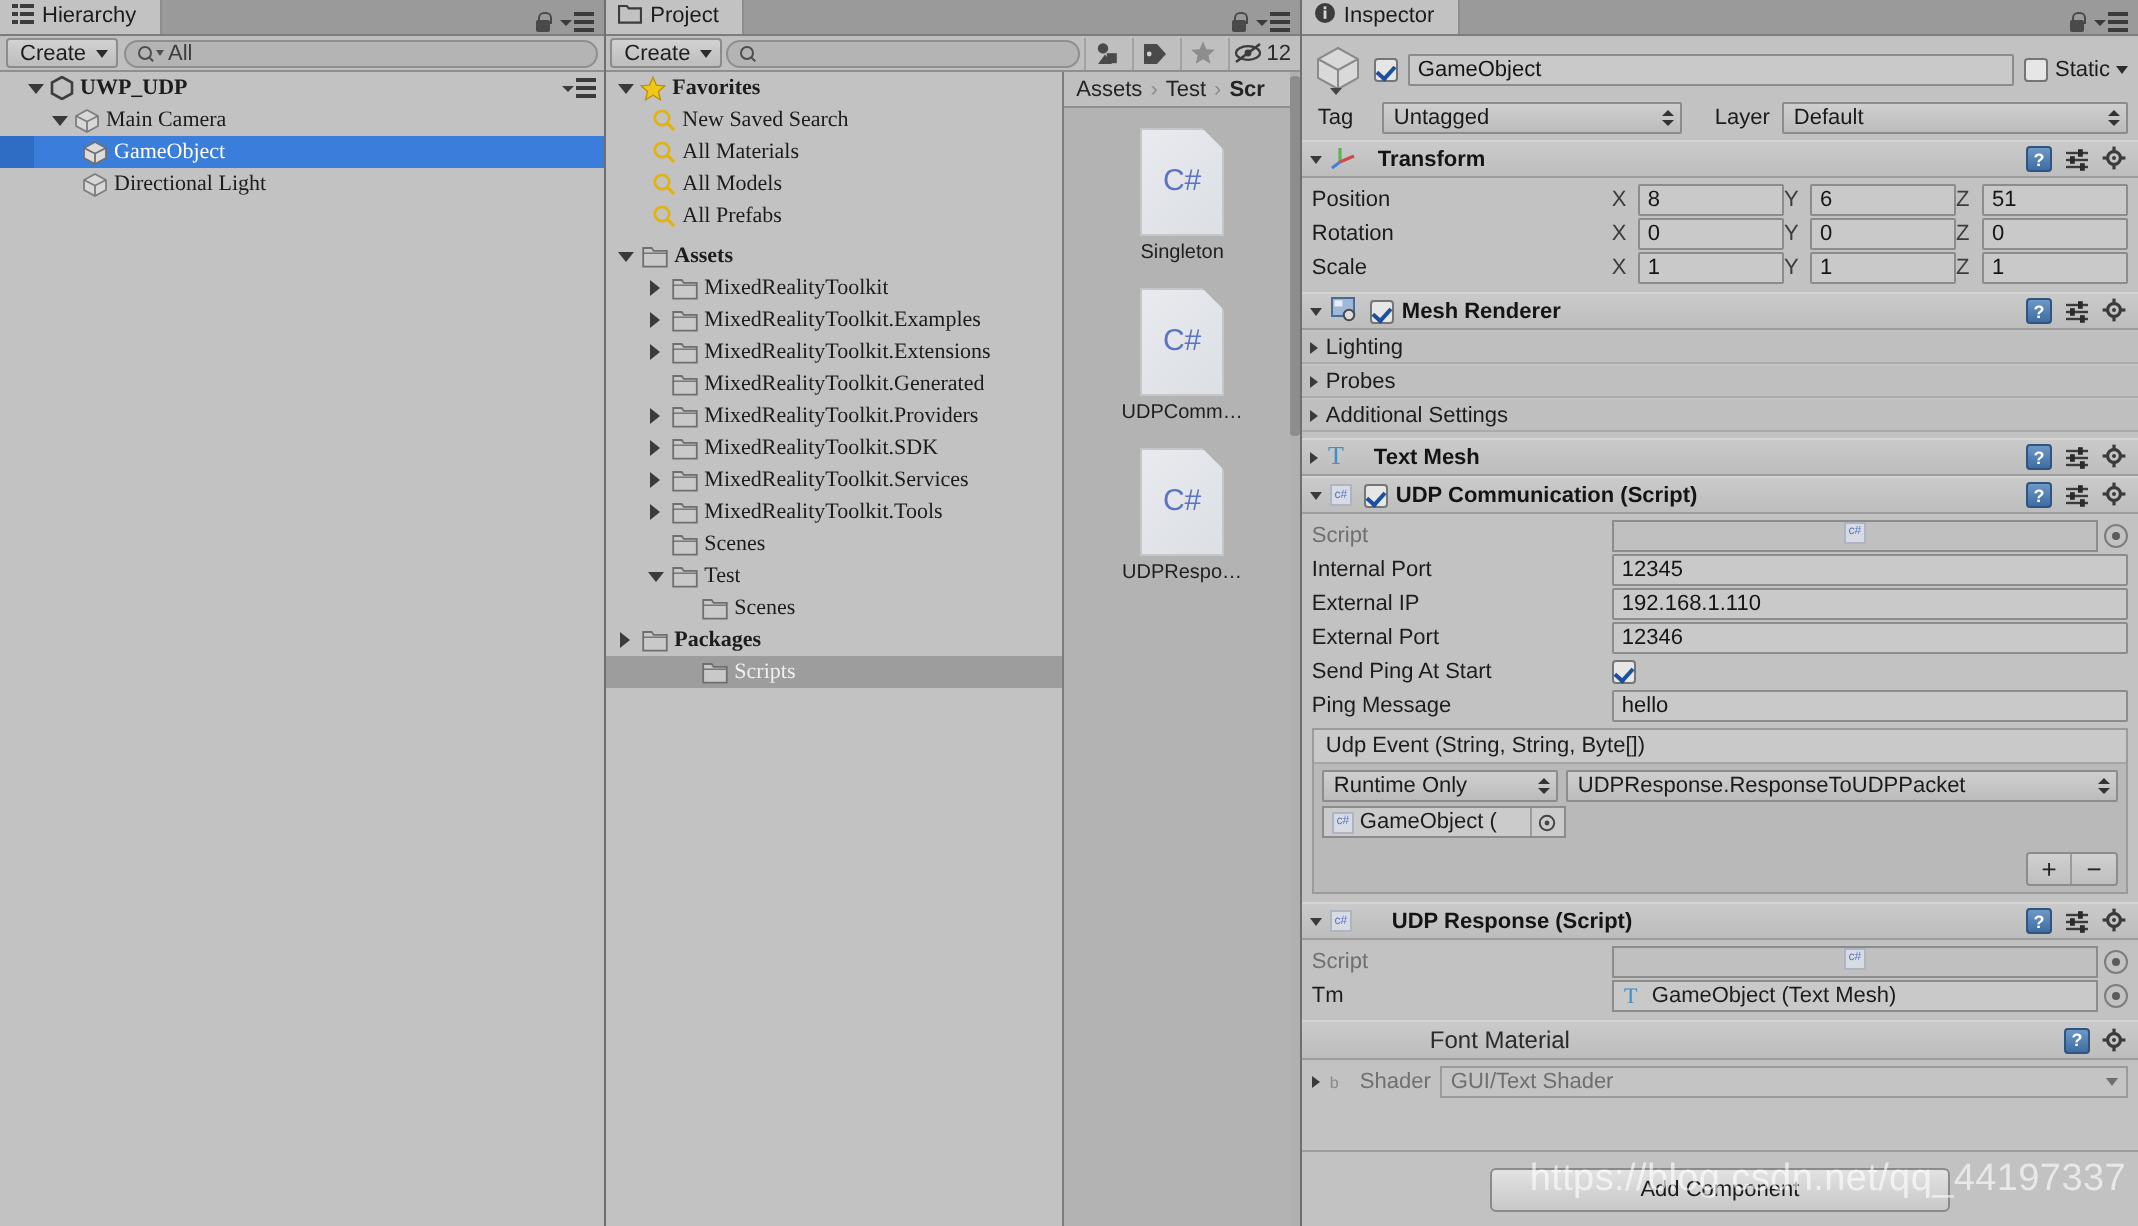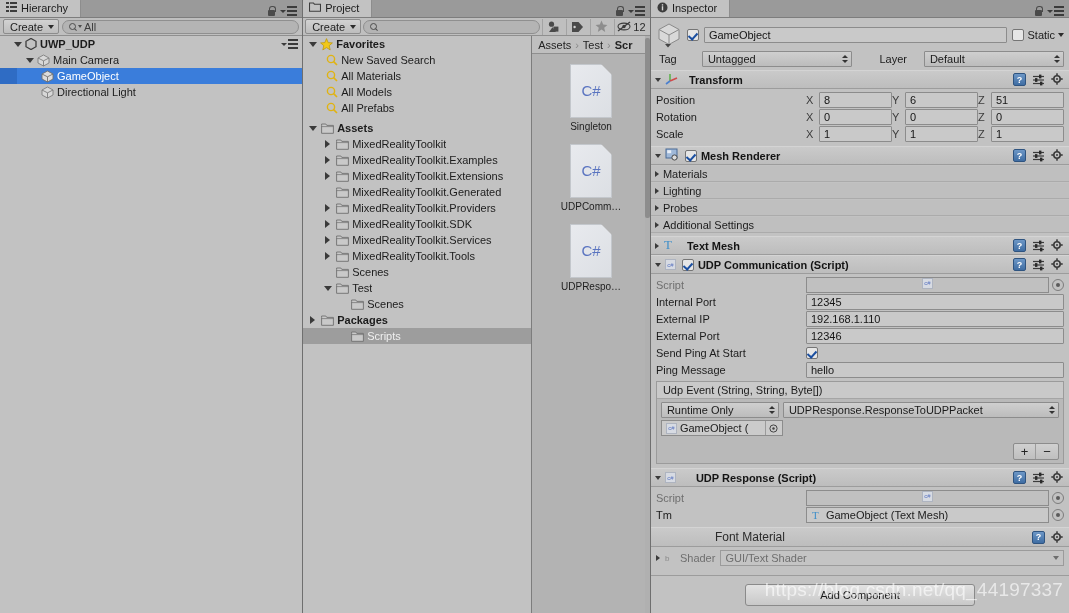--- a/index.html
+++ b/index.html
@@ -79,21 +79,21 @@
   .foldout {
     width: 11px; flex: none; display: flex; align-items: center; justify-content: center;
   }
   .arrow-r { width:0;height:0;border-top:4px solid transparent;border-bottom:4px solid transparent;border-left:5px solid #3a3a3a; }
   .arrow-d { width:0;height:0;border-left:4px solid transparent;border-right:4px solid transparent;border-top:5px solid #3a3a3a; }
   .unity-ico {
     width: 12px; height: 12px; flex:none; position: relative;
   }
   .unity-ico svg { display:block; }
   .cube-ico { width: 13px; height: 13px; flex: none; }
-  .rowlabel { white-space: nowrap; overflow: hidden; }
+  .rowlabel { white-space: nowrap; overflow: hidden; font-family: Liberation Serif, serif; }
   .row-burger { margin-left:auto; }
 
   
   .gutter { position:absolute; left:0; top:0; bottom:0; width:17px; background:#b5b5b5; }
   .row.sel .gutter { background:#2f6cc4; }
 
   
   #project { width: 351px; border-right: 1px solid #6f6f6f; }
   .proj-toolbar { height:18px; background:#bfbfbf; border-bottom:1px solid #8f8f8f; display:flex; align-items:center; gap:2px; padding:0 2px;}
   .ticon {
@@ -144,21 +144,21 @@
   .chk.on:after {
     content:""; position:absolute; left:2px; top:1px; width:4px; height:7px;
     border:solid #1b4fa0; border-width:0 2px 2px 0; transform:rotate(42deg);
   }
   .txtfield {
     height:16px; background:#c9c9c9; border:1px solid #8c8c8c; border-radius:1px;
     display:flex; align-items:center; padding:0 4px; font-size:11px; color:#151515;
     overflow:hidden; white-space:nowrap;
   }
   .static-wrap { display:flex; align-items:center; gap:3px; flex:none; }
-  .go-row2 { display:flex; align-items:center; gap:17px; margin-top:3px; padding-left:3px;}
+  .go-row2 { display:flex; align-items:center; gap:6px; margin-top:3px; padding-left:3px;}
   .lbl { font-size:11px; color:#1c1c1c; }
   .dropdown {
     height:16px; background:linear-gradient(#cfcfcf,#bcbcbc); border:1px solid #8c8c8c; border-radius:1px;
     display:flex; align-items:center; padding:0 3px 0 5px; font-size:11px; color:#1a1a1a;
     overflow:hidden; white-space:nowrap;
   }
   .dd-arrows { margin-left:auto; display:flex; flex-direction:column; gap:2px; padding-left:4px;}
   .dd-arrows i:first-child{width:0;height:0;border-left:3px solid transparent;border-right:3px solid transparent;border-bottom:3px solid #333;}
   .dd-arrows i:last-child{width:0;height:0;border-left:3px solid transparent;border-right:3px solid transparent;border-top:3px solid #333;}
 
@@ -835,24 +835,20 @@
                 <rect x="5.2" y="9.5" width="1.6" height="2.2" fill="#3b3b3b"></rect>
                 <rect x="0.3" y="5.2" width="2.2" height="1.6" fill="#3b3b3b"></rect>
                 <rect x="9.5" y="5.2" width="2.2" height="1.6" fill="#3b3b3b"></rect>
               </svg>
           </span>
         </span>
       </div>
       <div style="padding:1px 0 2px 0;">
         <div class="sub-fold">
           <i class="arrow-r-sm"></i>
-          <span>Materials</span>
-        </div>
-        <div class="sub-fold">
-          <i class="arrow-r-sm"></i>
           <span>Lighting</span>
         </div>
         <div class="sub-fold">
           <i class="arrow-r-sm"></i>
           <span>Probes</span>
         </div>
         <div class="sub-fold">
           <i class="arrow-r-sm"></i>
           <span>Additional Settings</span>
         </div>

